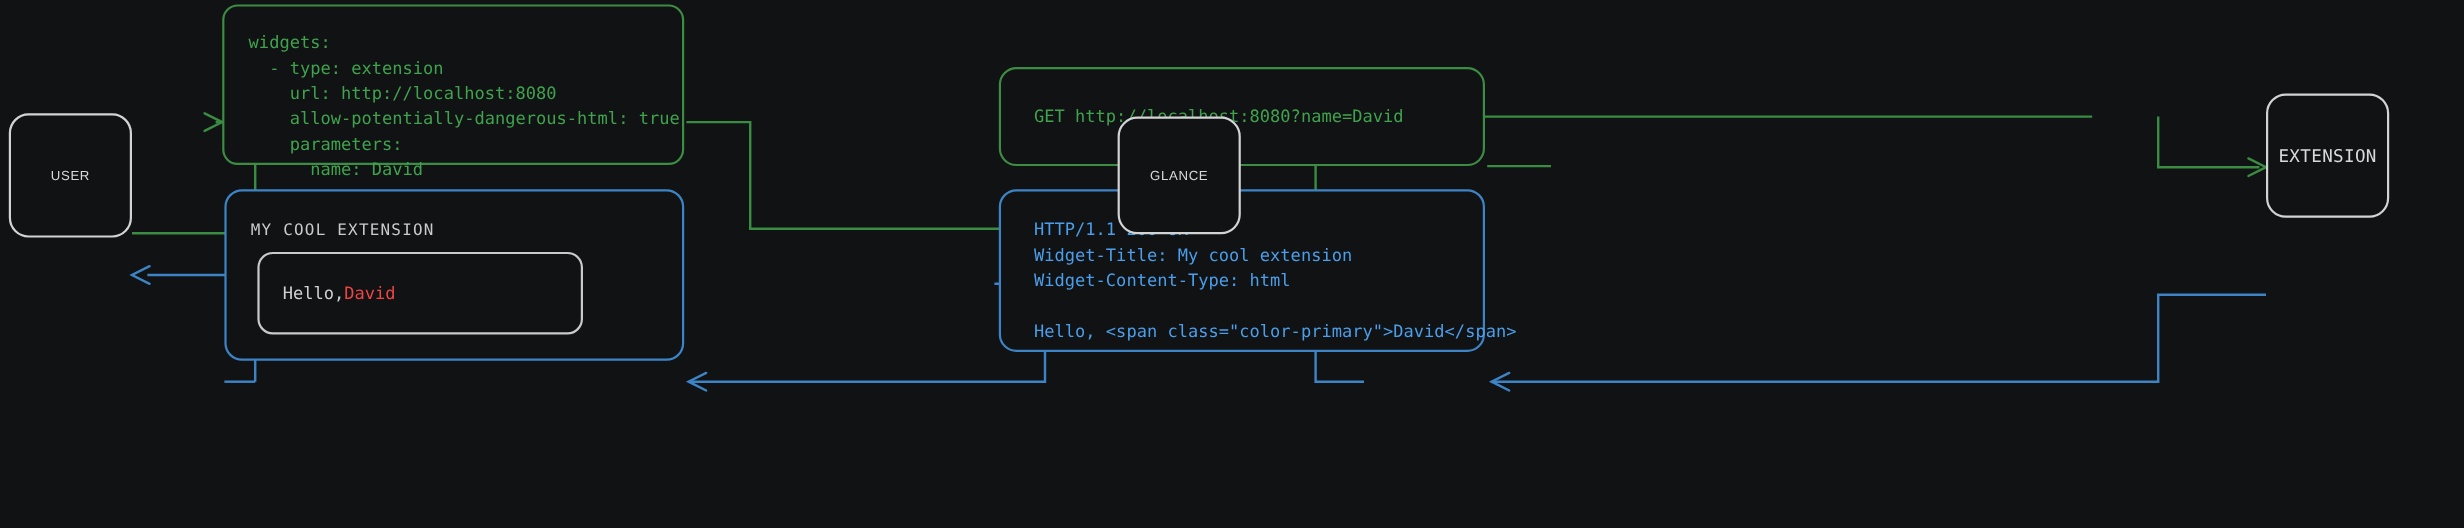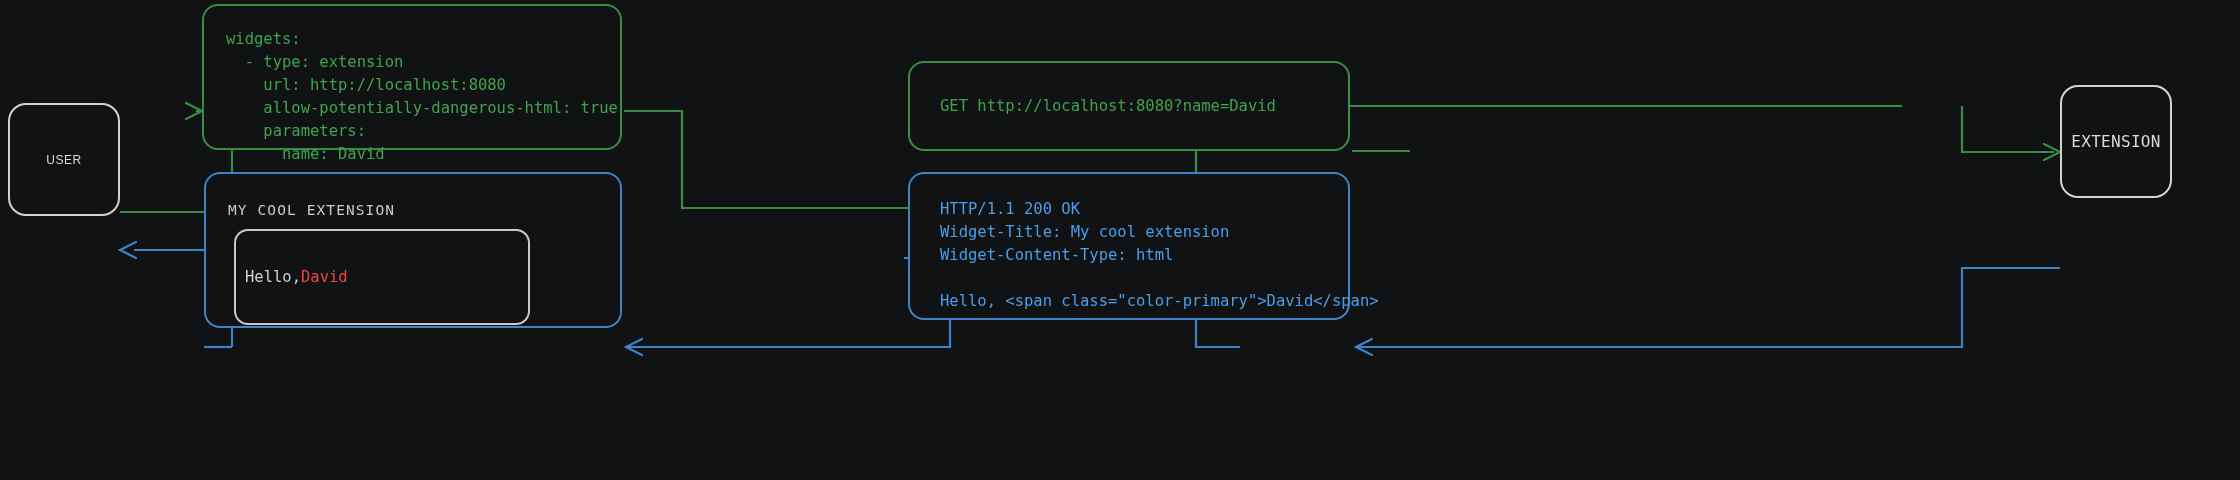--- a/index.html
+++ b/index.html
@@ -69,20 +69,21 @@
     font-size: 15.5px;
     line-height: 23px;
     white-space: pre;
   }
   .code-green { color: #3fa34d; }
   .code-blue  { color: #4a9eea; }
 
   #panel-yaml {
     left: 202px;  top: 4px;  width: 420px; height: 146px;
     padding: 22px 0 0 22px;
+    border-radius: 14px;
   }
   #panel-request {
     left: 908px;  top: 61px; width: 442px; height: 90px;
     display: flex; align-items: center; padding-left: 30px;
   }
   #panel-response {
     left: 908px;  top: 172px; width: 442px; height: 148px;
     padding: 24px 0 0 30px;
   }
   #panel-widget {
@@ -97,28 +98,28 @@
     font-family: "DejaVu Sans Mono", "Liberation Mono", monospace;
     font-size: 14.5px;
     letter-spacing: 1.1px;
     color: #c9cacc;
   }
   .widget-card {
     position: absolute;
     left: 28px;
     top: 55px;
     width: 296px;
-    height: 96px;
+    height: 75px;
     box-sizing: border-box;
     border: 2px solid #c9cacc;
     border-radius: 14px;
     background: #111214;
     display: flex;
     align-items: center;
-    padding-left: 9px;
+    padding-left: 21px;
   }
   .widget-text {
     font-family: "DejaVu Sans Mono", "Liberation Mono", monospace;
     font-size: 15.5px;
     color: #d0d1d3;
   }
   .accent { color: #ef4444; }
 </style>
 </head>
 <body>
@@ -186,18 +187,21 @@
     <div class="widget-card">
       <span class="widget-text">Hello, </span>
         <span class="widget-text accent">David</span>
     </div>
   </div>
 
   <div class="node" id="node-user">
     <span class="node-label-sans">USER</span>
   </div>
 
+  <div class="node" id="node-glance">
+    <span class="node-label-sans">GLANCE</span>
+  </div>
 
   <div class="node" id="node-extension">
     <span class="node-label-mono">EXTENSION</span>
   </div>
 
 </div>
 
 </body></html>

